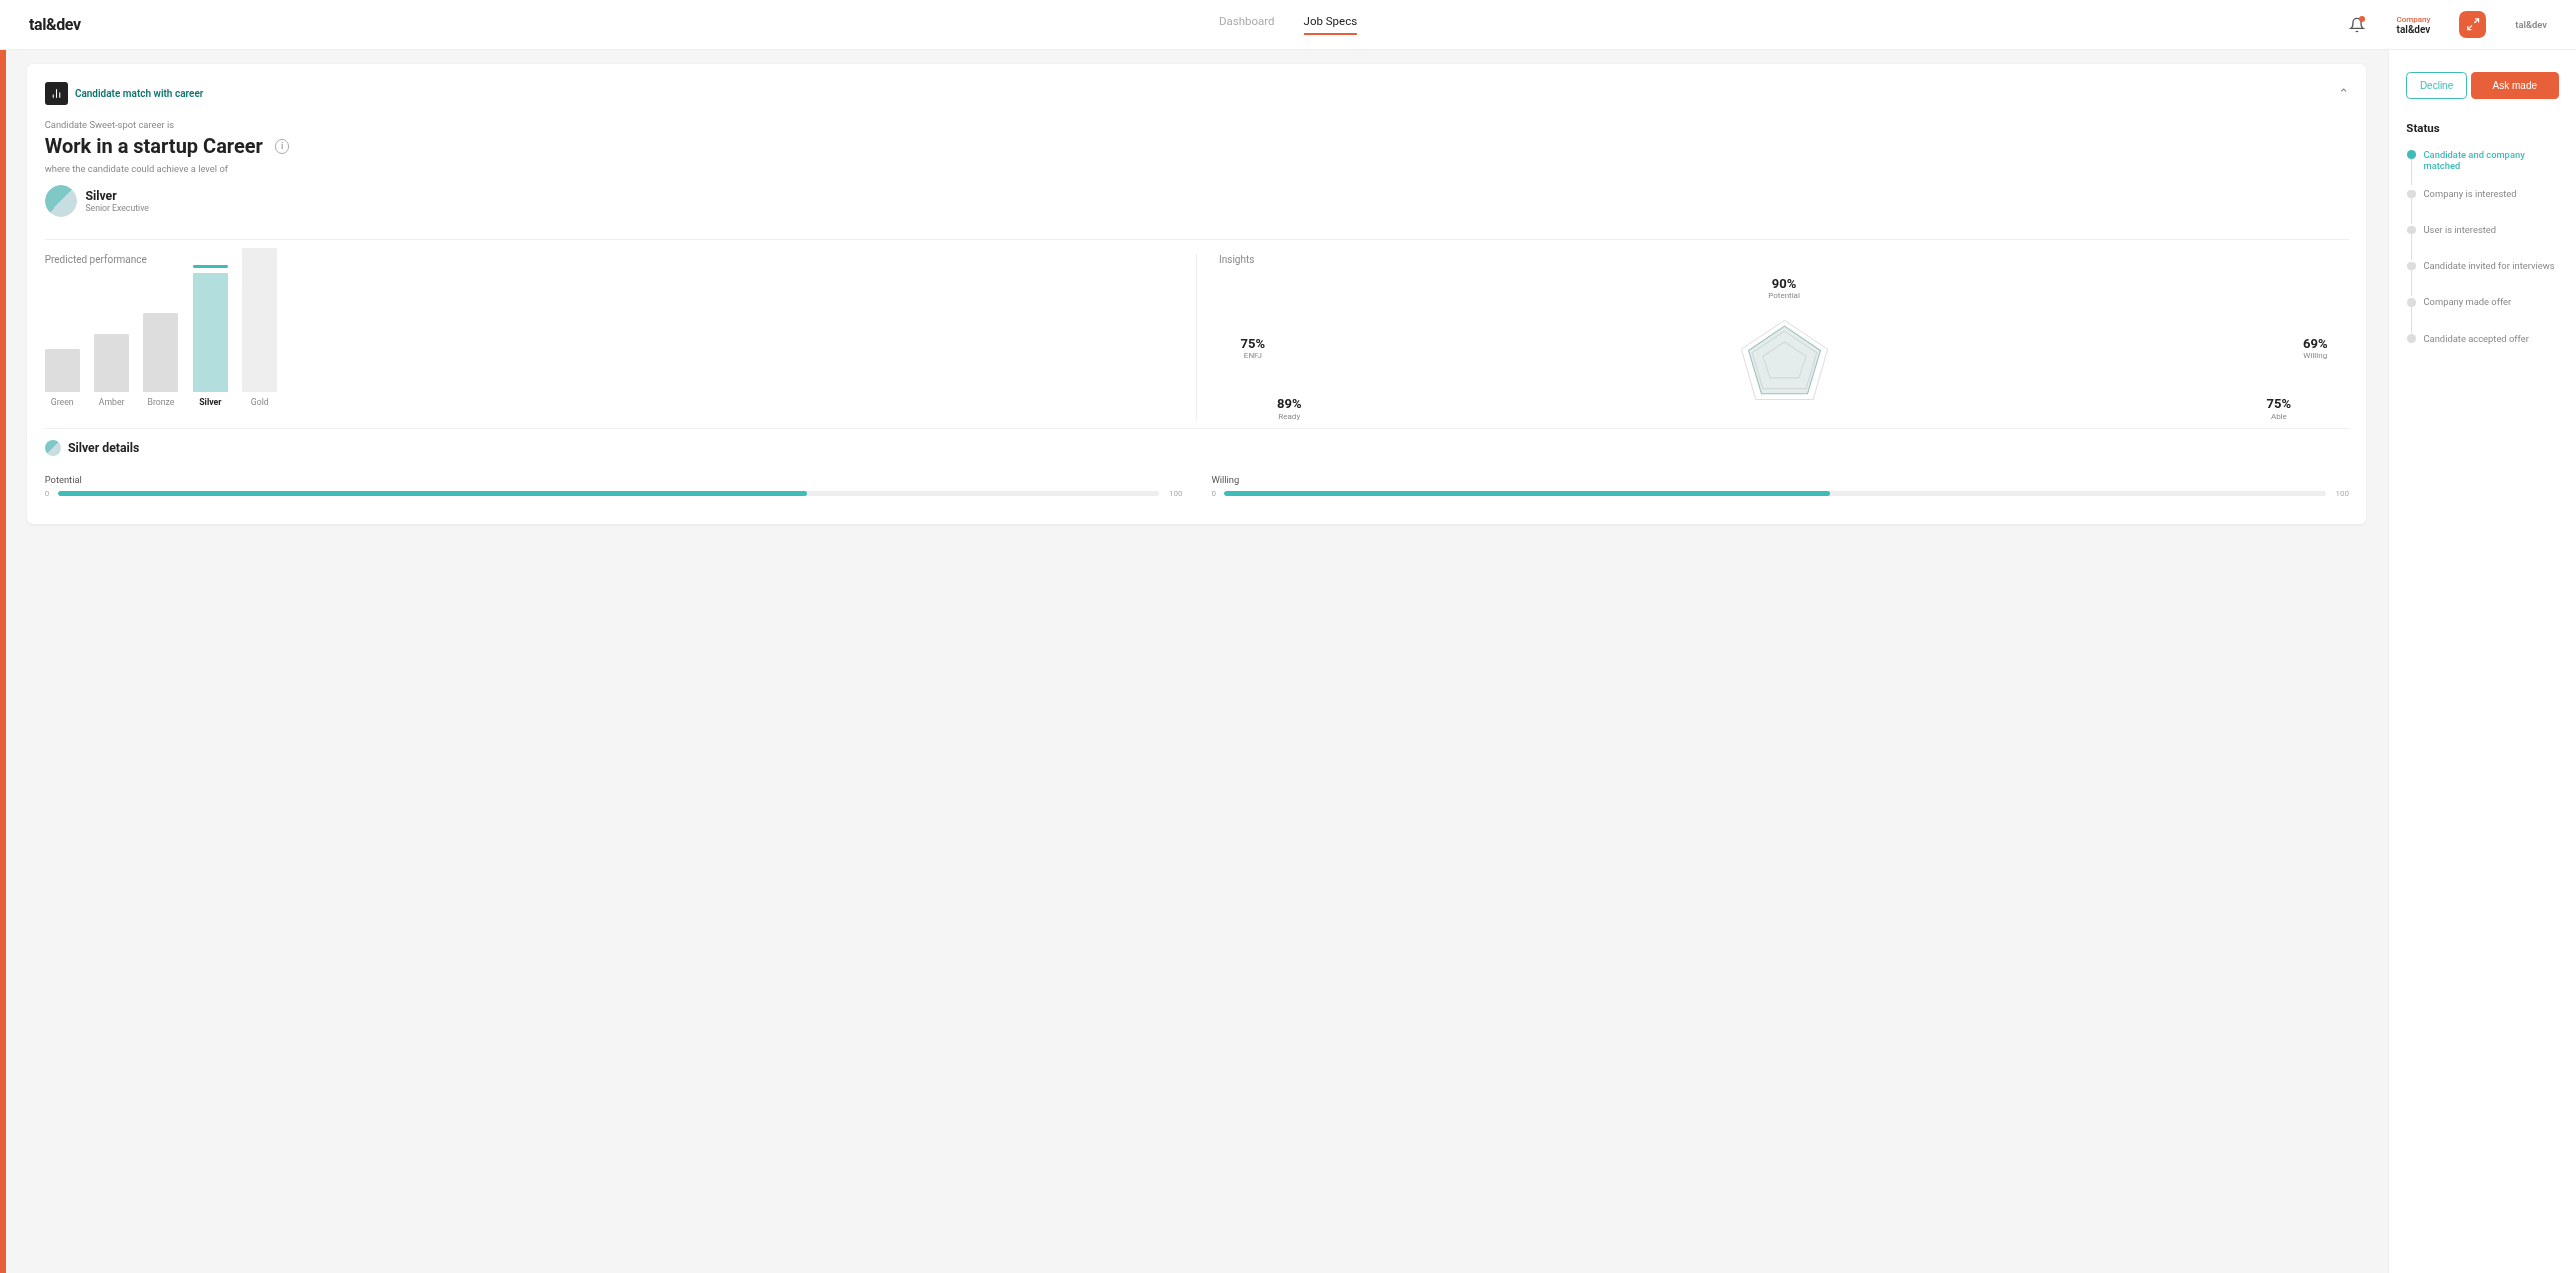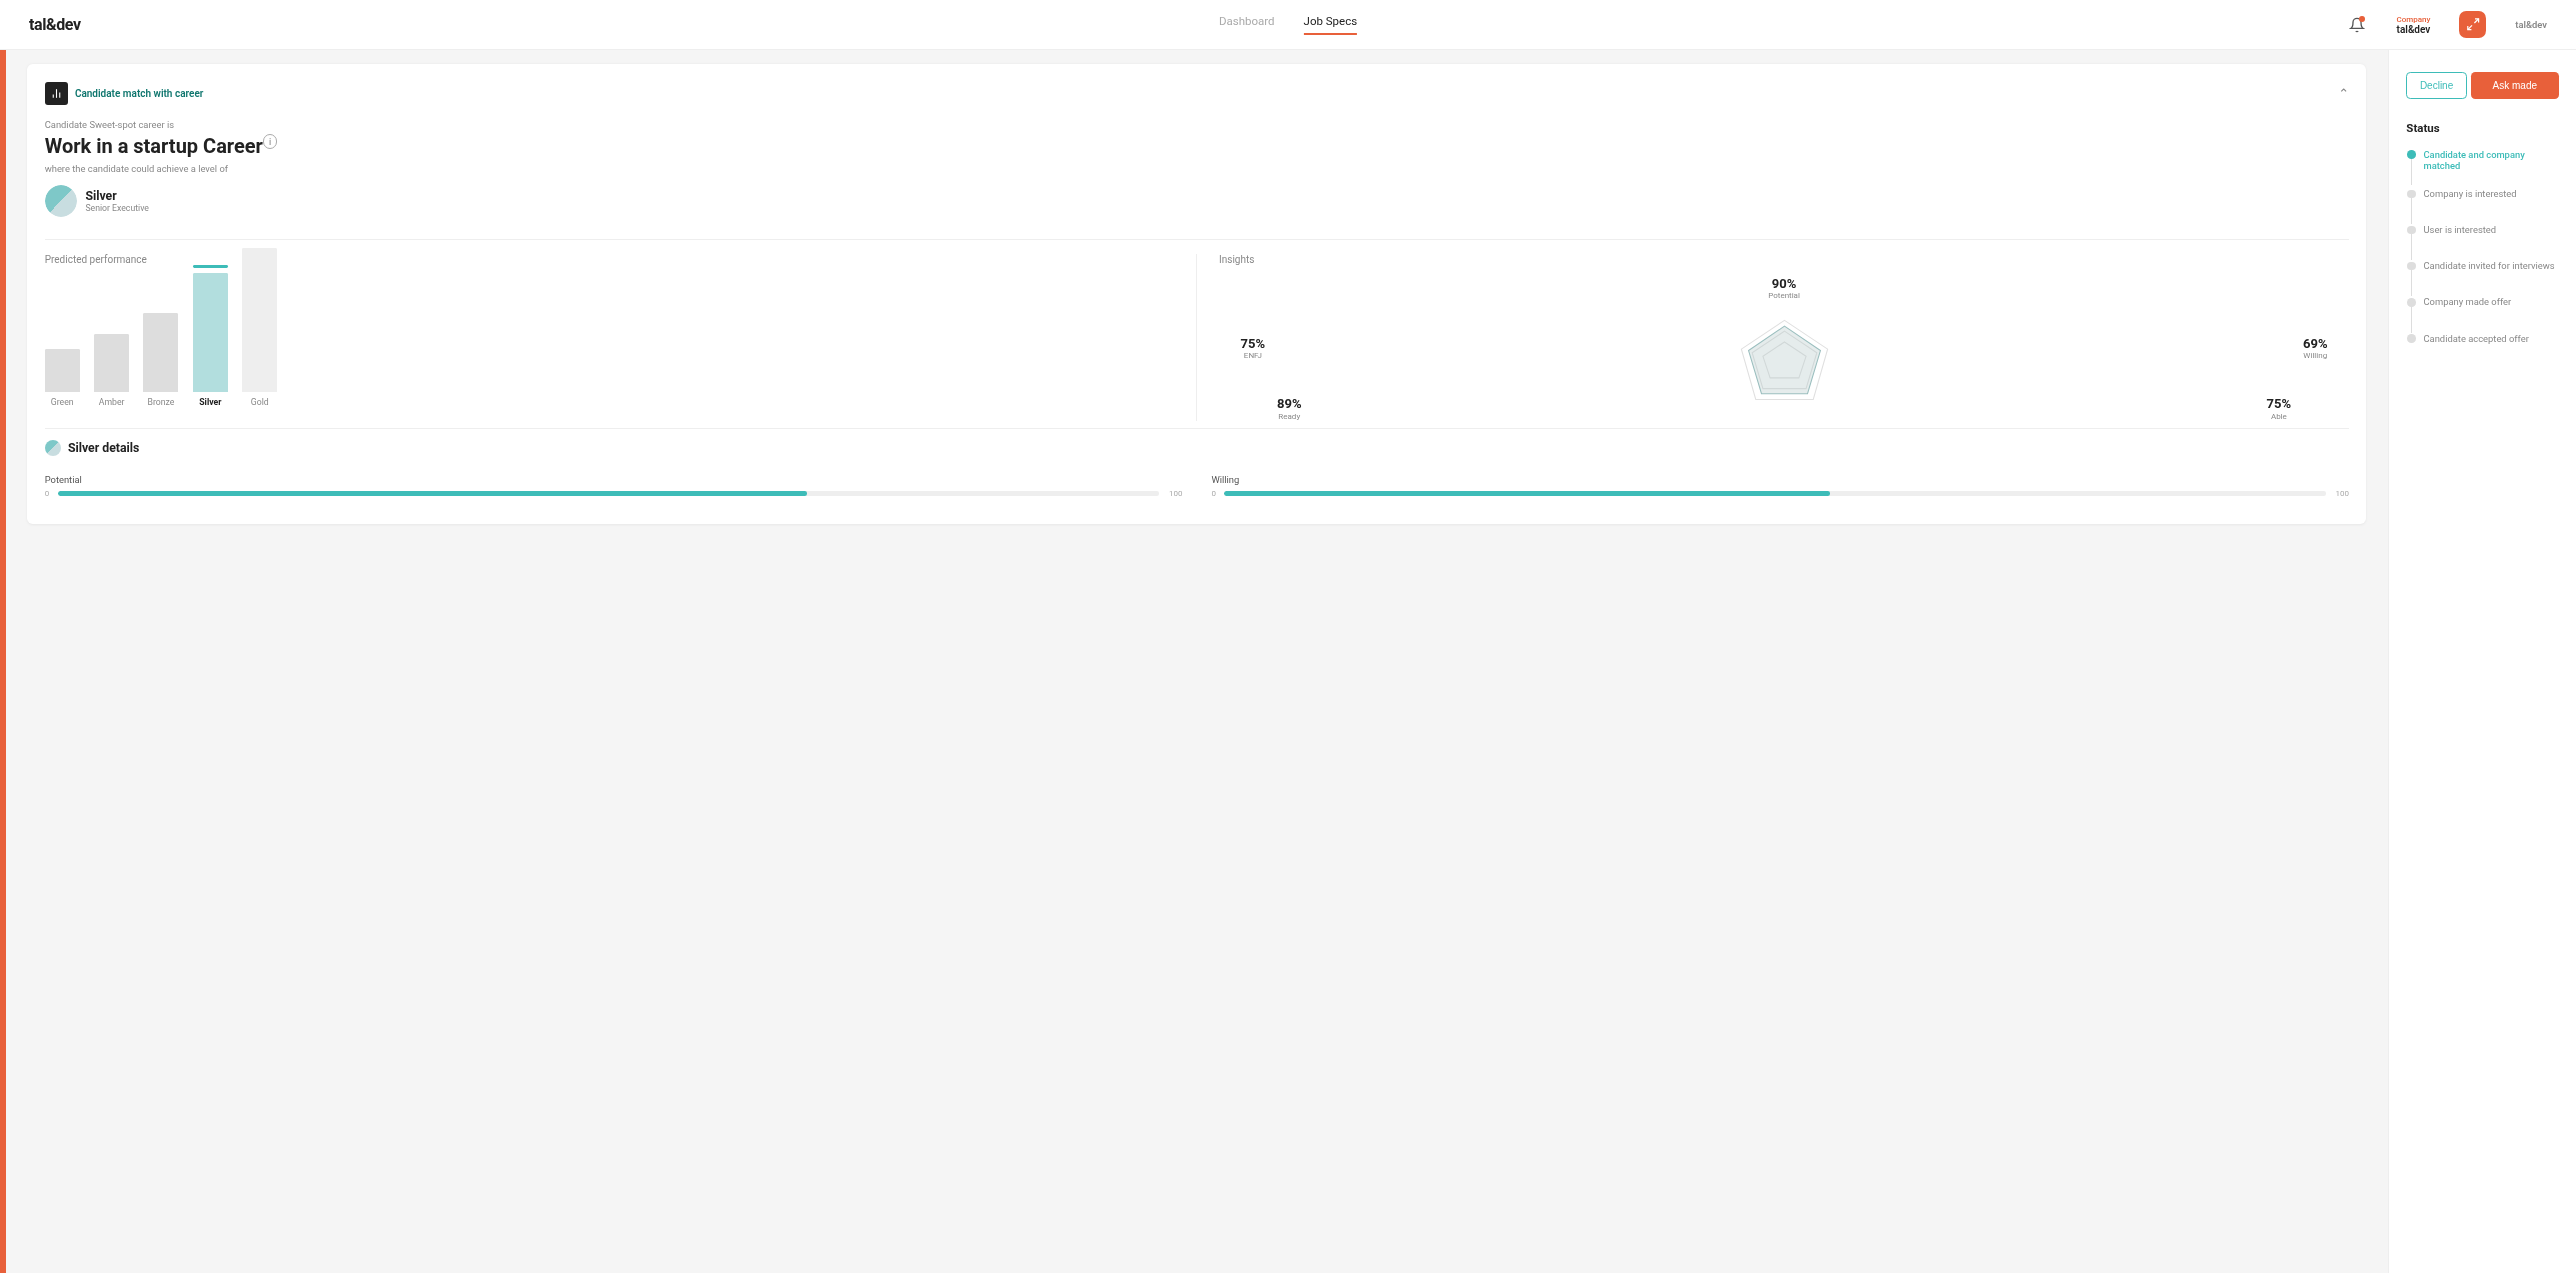--- a/index.html
+++ b/index.html
@@ -167,21 +167,22 @@
       font-size: 9.4px;
       color: #888;
       margin-bottom: 4.3px;
     }
     .career-title {
       font-size: 20px;
       font-weight: 700;
       color: #222;
       margin-bottom: 4.3px;
       display: flex;
-      gap: 0;
+      align-items: center;
+      gap: 12px;
     }
     .info-icon {
       width: 14.4px;
       height: 14.4px;
       border-radius: 50%;
       border: 1.1px solid #aaa;
       display: inline-flex;
       align-items: center;
       justify-content: center;
       font-size: 8.7px;

